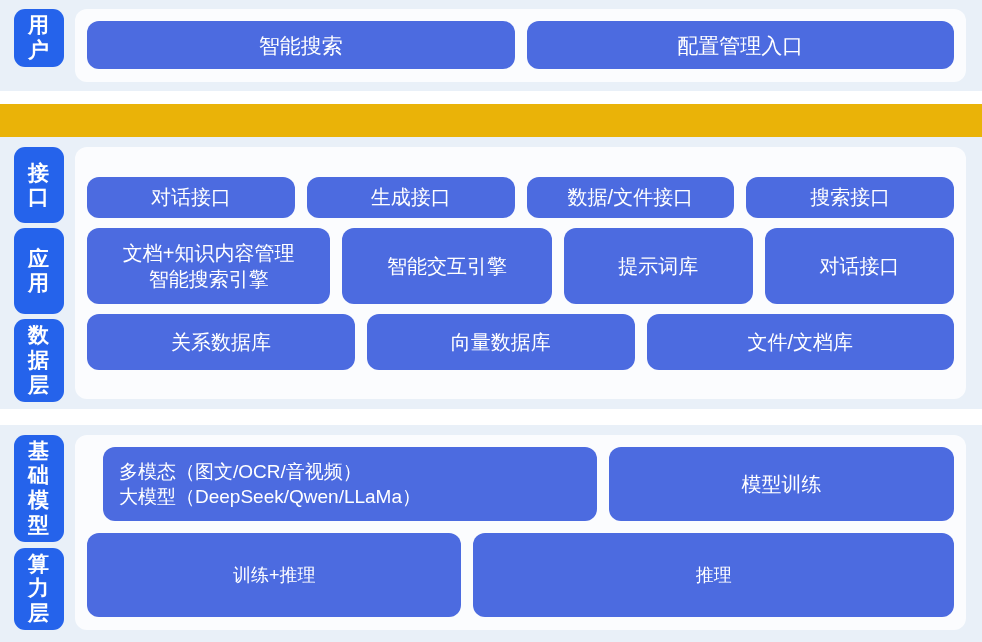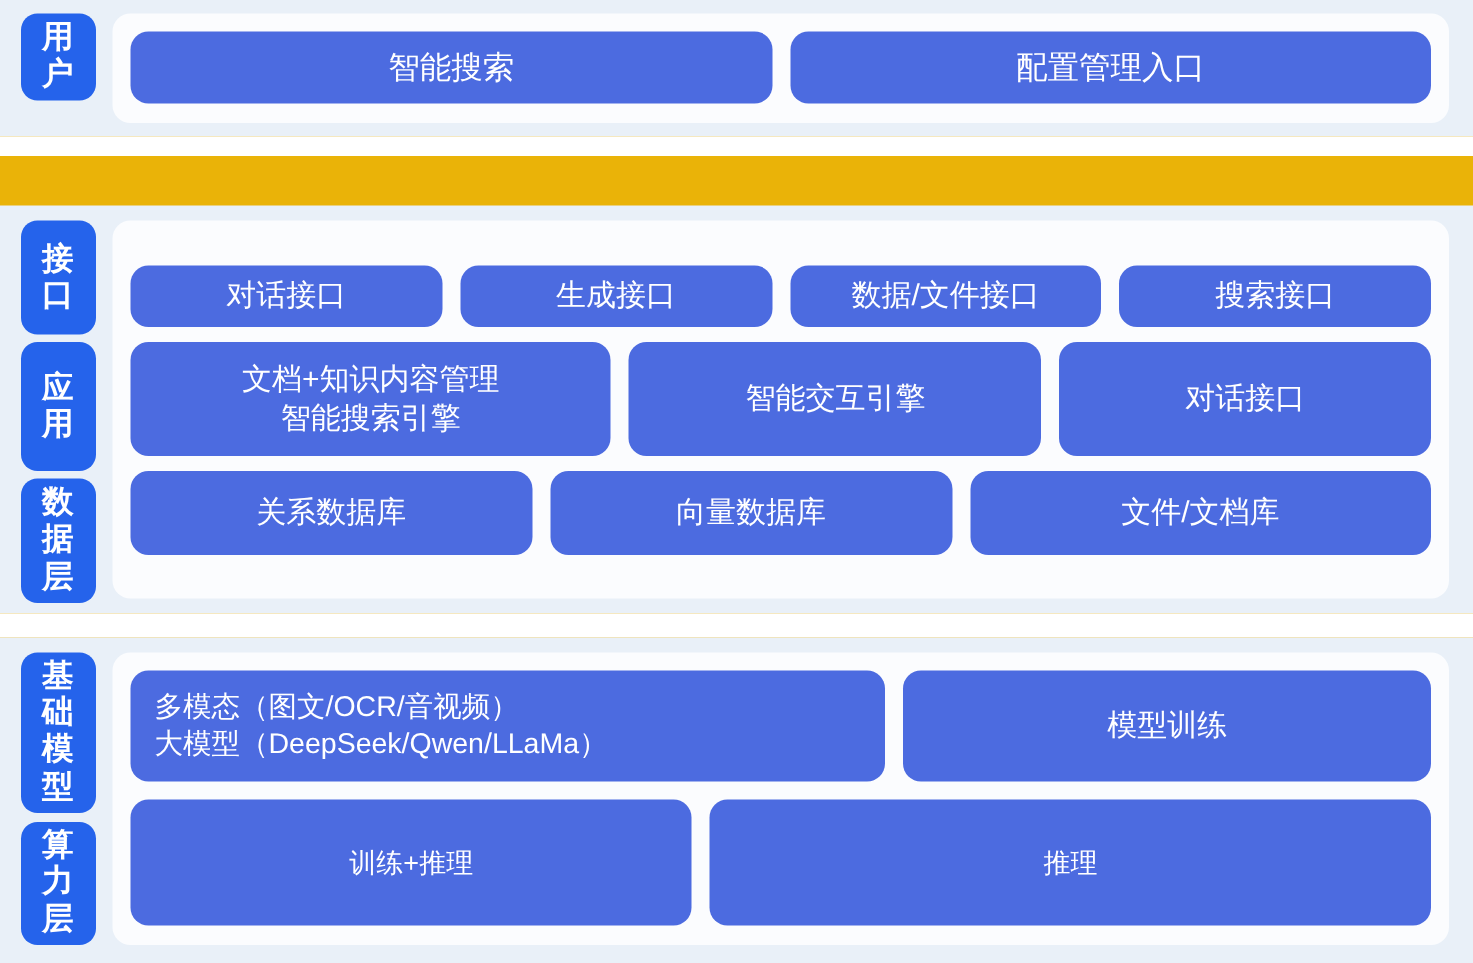--- a/index.html
+++ b/index.html
@@ -188,20 +188,21 @@
         <div class="card" style="flex:1 1 0;">对话接口</div>
         <div class="card" style="flex:1 1 0;">生成接口</div>
         <div class="card" style="flex:1 1 0;">数据/文件接口</div>
         <div class="card" style="flex:1 1 0;">搜索接口</div>
       </div>
 
       <div class="row row-app">
         <div class="card multiline" style="flex:1.32 1 0;">文档+知识内容管理
 智能搜索引擎</div>
         <div class="card" style="flex:1.12 1 0;">智能交互引擎</div>
+        <div class="card" style="flex:1 1 0;">提示词库</div>
         <div class="card" style="flex:1 1 0;">对话接口</div>
       </div>
 
       <div class="row row-data">
         <div class="card" style="flex:1 1 0;">关系数据库</div>
         <div class="card" style="flex:1 1 0;">向量数据库</div>
         <div class="card" style="flex:1.16 1 0;">文件/文档库</div>
       </div>
 
     </div>
@@ -215,21 +216,21 @@
         <span class="tlabel">基础模型</span>
       </div>
       <div class="tab tab-compute">
         <span class="tlabel">算力层</span>
       </div>
     </div>
 
     <div class="panel">
 
       <div class="row row-model">
-        <div class="card leftalign" style="flex:1.44 1 0;">多模态（图文/OCR/音视频）
+        <div class="card leftalign" style="flex:1.44 1 0;margin-left:16px;">多模态（图文/OCR/音视频）
 大模型（DeepSeek/Qwen/LLaMa）</div>
         <div class="card" style="flex:1 1 0;">模型训练</div>
       </div>
 
       <div class="row row-compute">
         <div class="card" style="flex:1 1 0;">训练+推理</div>
         <div class="card" style="flex:1.3 1 0;">推理</div>
       </div>
 
     </div>

